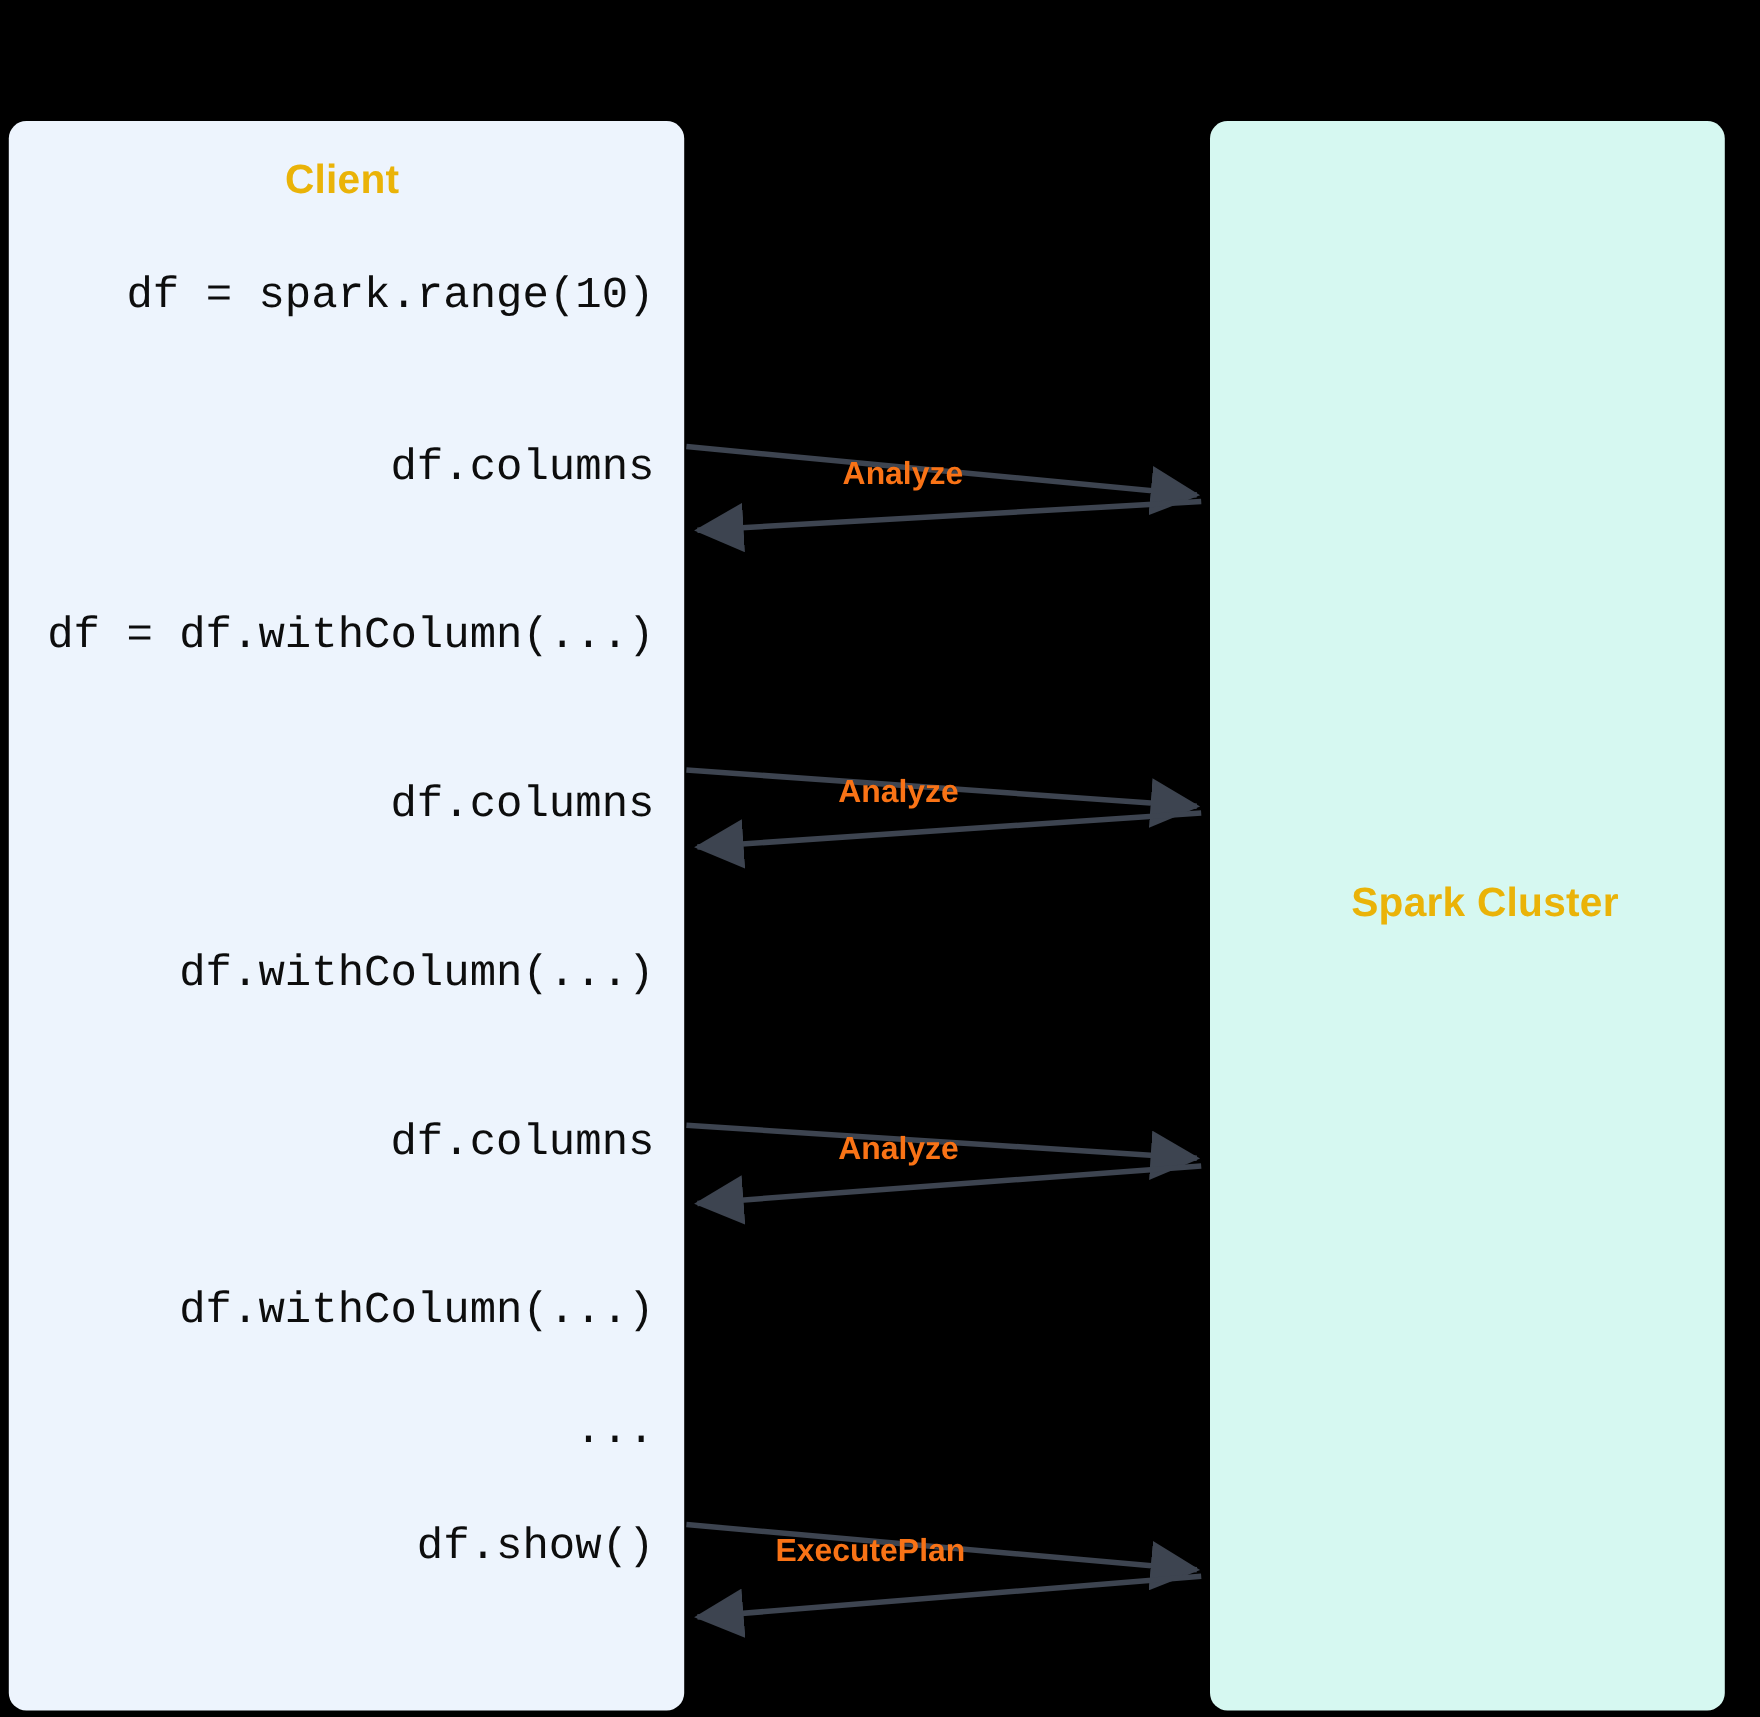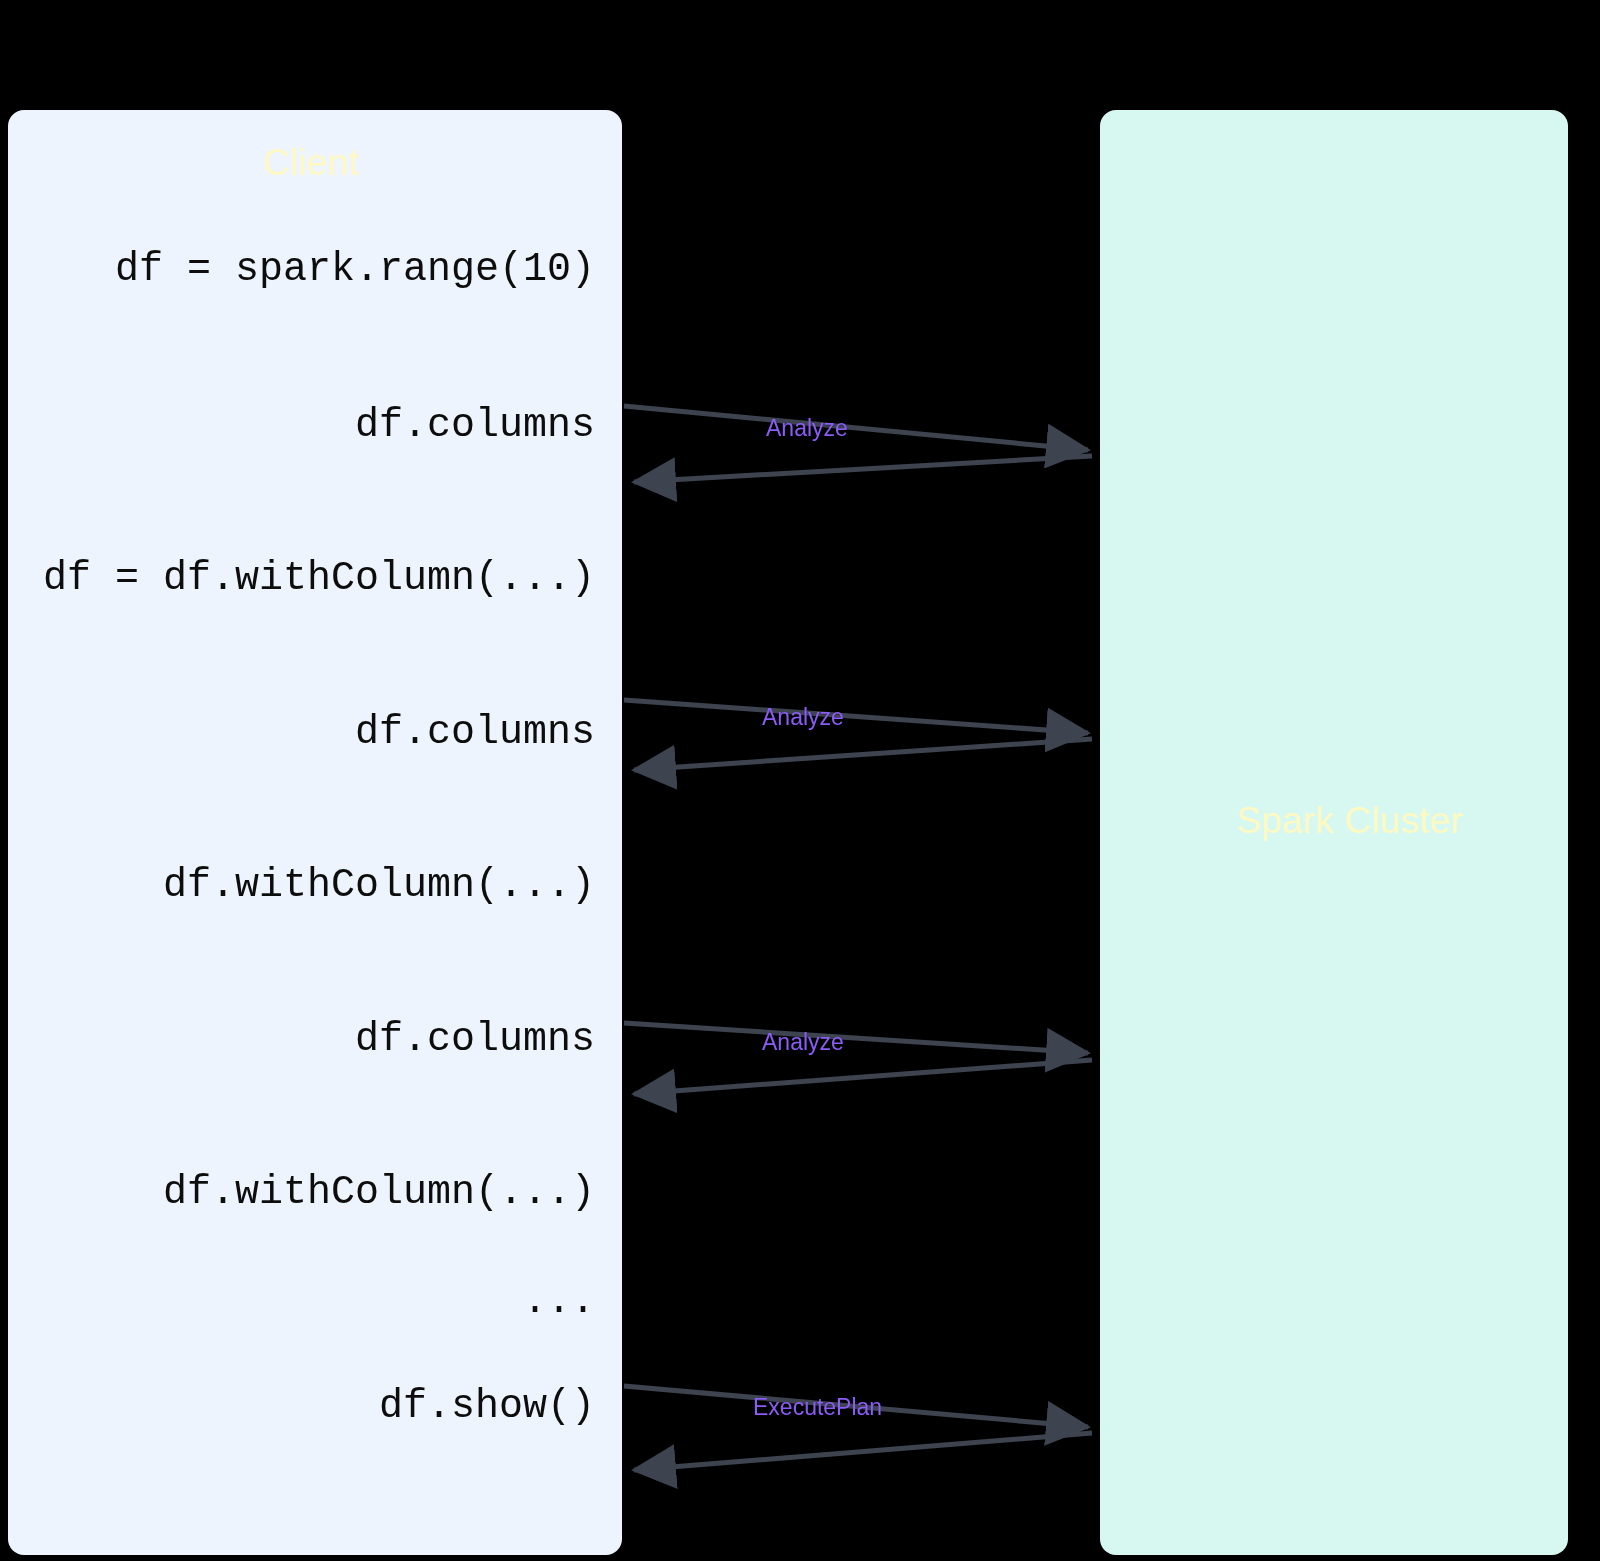--- a/index.html
+++ b/index.html
@@ -36,23 +36,24 @@
     height: 1445px;
     background: #d6f8f1;
     border-radius: 16px;
   }
 
   
   .participant-title {
     position: absolute;
     font-family: "Liberation Sans", sans-serif;
     font-size: 37px;
-    color: #fef9c3;
+    color: #eab308;
     white-space: nowrap;
     letter-spacing: 0.2px;
+    font-weight: bold;
   }
   #client-title {
     left: 0;
     top: 142px;
     width: 622px;
     text-align: center;
   }
   #cluster-title {
     left: 1100px;
     top: 800px;
@@ -80,23 +81,23 @@
     position: absolute;
     left: 0;
     top: 0;
     width: 1600px;
     height: 1561px;
     pointer-events: none;
   }
   .msg-label {
     position: absolute;
     font-family: "Liberation Sans", sans-serif;
-    font-weight: normal;
-    font-size: 23px;
-    color: #8b5cf6;
+    font-weight: bold;
+    font-size: 29px;
+    color: #f97316;
     white-space: nowrap;
     text-shadow: 0 1px 0 rgba(0,0,0,0.35);
   }
 </style>
 </head>
 <body>
 
 <div id="canvas">
 
   <div class="box" id="client-box"></div>
@@ -142,15 +143,15 @@
 
     <g>
       <line x1="624" y1="1386" x2="1088" y2="1427" stroke="#3d4450" stroke-width="5" marker-end="url(#arrowR)"></line>
       <line x1="1092" y1="1433" x2="634" y2="1470" stroke="#3d4450" stroke-width="5" marker-end="url(#arrowL)"></line>
     </g>
   </svg>
 
   <div class="msg-label" style="left:766px; top:415px">Analyze</div>
   <div class="msg-label" style="left:762px; top:704px">Analyze</div>
   <div class="msg-label" style="left:762px; top:1029px">Analyze</div>
-  <div class="msg-label" style="left:753px; top:1394px">ExecutePlan</div>
+  <div class="msg-label" style="left:705px; top:1394px">ExecutePlan</div>
 
 </div>
 
 </body></html>

